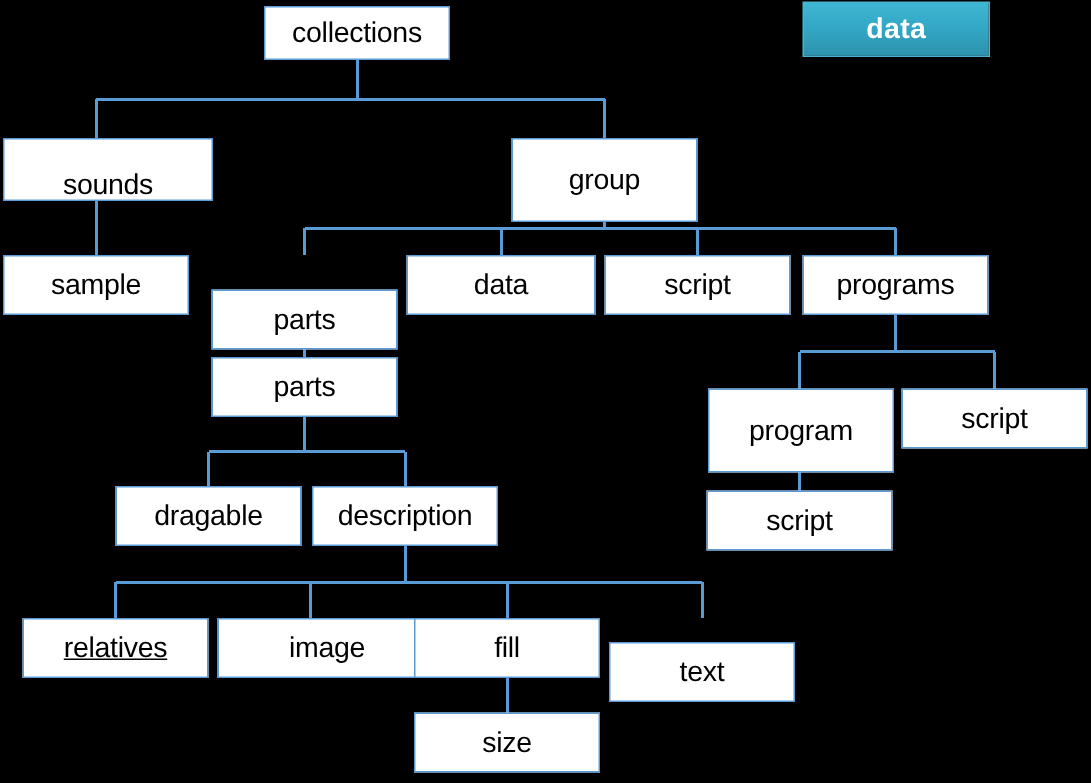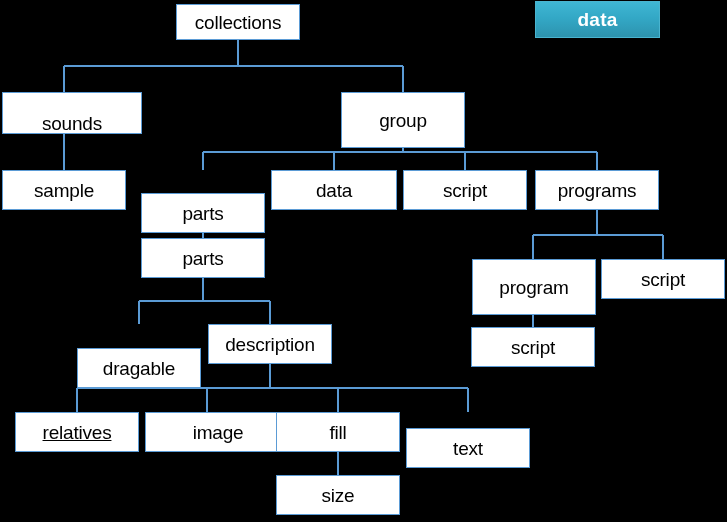--- a/index.html
+++ b/index.html
@@ -118,21 +118,21 @@
       </div>
       <div class="node" style="left: 141px; top: 238px; width: 124px; height: 40px;">
         <span>parts</span>
       </div>
       <div class="node" style="left: 472px; top: 259px; width: 124px; height: 56px; text-align: right;">
         <span>program</span>
       </div>
       <div class="node" style="left: 601px; top: 259px; width: 124px; height: 40px;">
         <span>script</span>
       </div>
-      <div class="node" style="left: 77px; top: 324px; width: 124px; height: 40px; margin-top: 24px;">
+      <div class="node" style="left: 77px; top: 324px; width: 124px; height: 40px;">
         <span>dragable</span>
       </div>
       <div class="node" style="left: 208px; top: 324px; width: 124px; height: 40px;">
         <span>description</span>
       </div>
       <div class="node" style="left: 471px; top: 327px; width: 124px; height: 40px;">
         <span>script</span>
       </div>
       <div class="node" style="left: 15px; top: 412px; width: 124px; height: 40px; text-decoration: underline;">
         <span>relatives</span>

